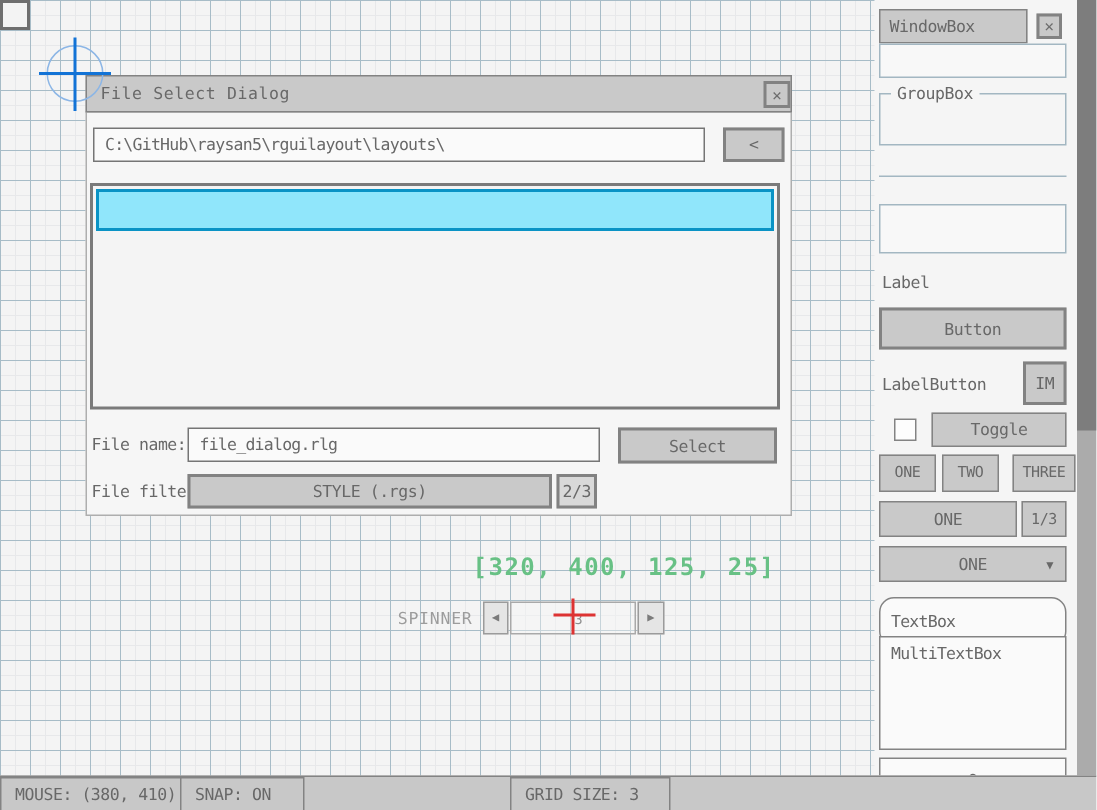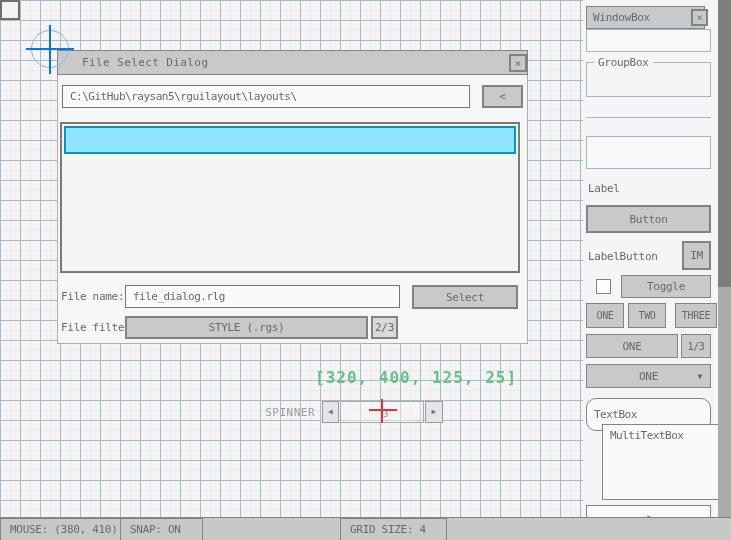--- a/index.html
+++ b/index.html
@@ -38,21 +38,21 @@
 
 <div class="stage">
 
   <div class="abs grid-bg"></div>
 
   <div class="abs" style="left:0;top:0;width:20px;height:20px;border:2px solid #6e6e6e;background:#f3f3f3;"></div>
 
   <div class="abs" style="left:57px;top:50px;width:471px;height:294px;">
     <div class="abs window-body" style="left:0;top:24px;width:471px;height:270px;"></div>
     <div class="abs titlebar" style="left:0;top:0;width:471px;height:25px;">
-      <span class="txt" style="padding-left:24px;letter-spacing:0.4px;">File Select Dialog</span>
+      <span class="txt" style="padding-left:9px;letter-spacing:0.4px;">File Select Dialog</span>
     </div>
     <div class="abs closebtn" style="left:452px;top:4px;width:18px;height:18px;">
       <span>×</span>
     </div>
 
     <div class="abs tbox" style="left:5px;top:35px;width:408px;height:23px;">
       <span>C:\GitHub\raysan5\rguilayout\layouts\</span>
     </div>
     <div class="abs btn" style="left:425px;top:35px;width:41px;height:23px;">
       <span>&lt;</span>
@@ -94,21 +94,21 @@
   </div>
   <div class="abs" style="left:425px;top:401px;width:18px;height:22px;background:#e5e5e5;border:1px solid #9b9b9b;display:flex;align-items:center;justify-content:center;">
     <span class="tri">▶</span>
   </div>
 
   <div class="abs" style="left:369px;top:409px;width:28px;height:2px;background:#dd3333;"></div>
   <div class="abs" style="left:381px;top:399px;width:2px;height:24px;background:#dd3333;"></div>
 
   <div class="abs" style="left:583px;top:0;width:135px;height:517px;background:#f5f5f5;overflow:hidden;">
 
-    <div class="abs titlebar" style="left:3px;top:6px;width:119px;height:23px;">
+    <div class="abs titlebar" style="left:3px;top:6px;width:99px;height:23px;">
       <span class="txt" style="padding-left:6px;">WindowBox</span>
     </div>
     <div class="abs closebtn" style="left:108px;top:9px;width:17px;height:17px;">
       <span>×</span>
     </div>
     <div class="abs bluebox" style="left:3px;top:29px;width:125px;height:23px;"></div>
 
     <div class="abs bluebox" style="left:3px;top:62px;width:125px;height:35px;background:transparent;">
       <span class="txt abs" style="left:7px;top:-7px;background:#f5f5f5;padding:0 4px;">GroupBox</span>
     </div>
@@ -152,32 +152,32 @@
 
     <div class="abs btn btn-thin" style="left:3px;top:364px;width:125px;height:24px;">
       <span>ONE</span>
       <span class="abs" style="right:8px;top:8px;font-size:8px;color:#686868;line-height:1;">▼</span>
     </div>
 
     <div class="abs tbox" style="left:3px;top:398px;width:125px;height:33px;border-color:#838383;border-radius:10px;">
       <span>TextBox</span>
     </div>
 
-    <div class="abs tbox" style="left:19px;top:424px;width:125px;height:76px;border-color:#838383;align-items:flex-start;padding-top:4px;">
+    <div class="abs tbox" style="left:3px;top:424px;width:125px;height:76px;border-color:#838383;align-items:flex-start;padding-top:4px;">
       <span>MultiTextBox</span>
     </div>
 
     <div class="abs tbox" style="left:3px;top:505px;width:125px;height:20px;border-color:#838383;justify-content:center;padding-left:0;">
       <span style="margin-top:10px;">9</span>
     </div>
   </div>
 
   <div class="abs" style="left:718px;top:0;width:13px;height:517px;background:#ababab;">
     <div class="abs" style="left:0;top:0;width:13px;height:287px;background:#7d7d7d;"></div>
   </div>
 
   <div class="abs" style="left:0;top:517px;width:731px;height:23px;background:#c8c8c8;border-top:1px solid #838383;">
     <div class="seg" style="left:0;width:121px;">MOUSE: (380, 410)</div>
     <div class="seg" style="left:120px;width:83px;">SNAP: ON</div>
-    <div class="seg" style="left:340px;width:107px;">GRID SIZE: 4</div>
+    <div class="seg" style="left:340px;width:107px;">GRID SIZE: 3</div>
   </div>
 
 </div>
 
 </body></html>

